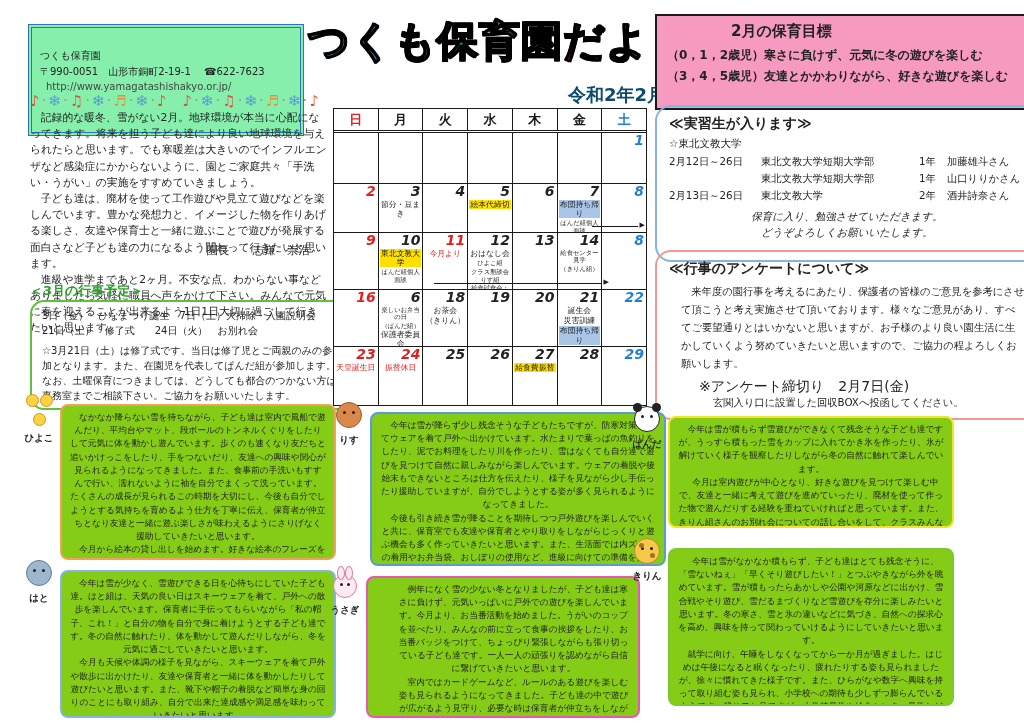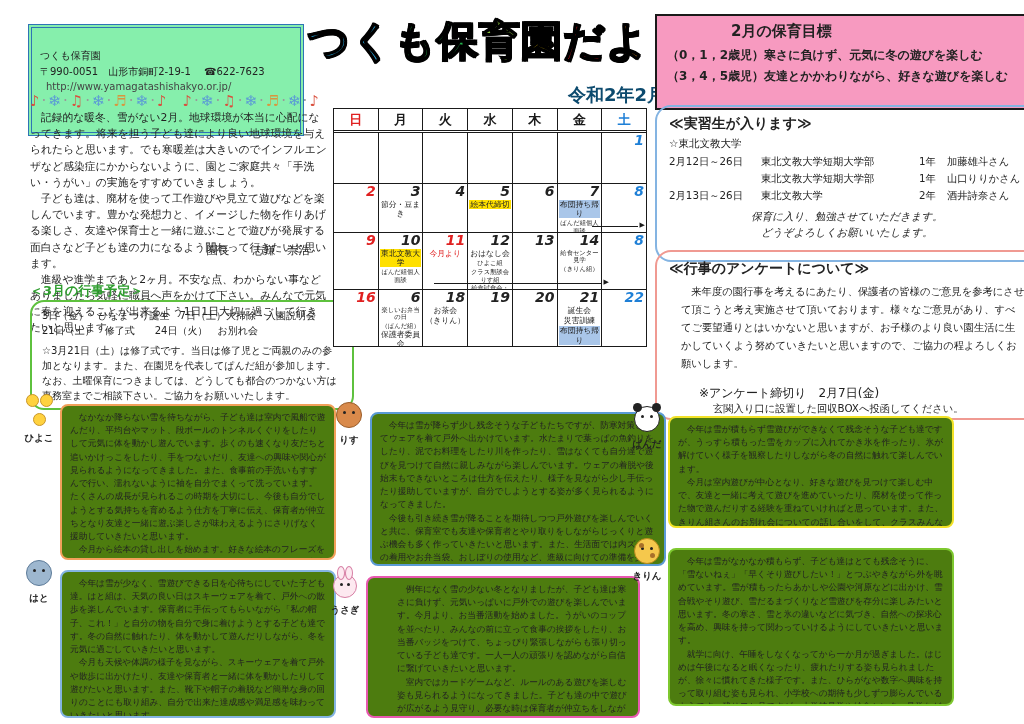--- a/index.html
+++ b/index.html
@@ -70,29 +70,29 @@
   .int-row{display:flex;font-size:10.3px;line-height:1.65;white-space:nowrap;}
   .int-period{width:92px;}
   .int-school{width:158px;}
   .int-grade{width:28px;}
   .int-name{flex:1;}
   .int-close{text-align:center;font-size:10.5px;line-height:1.5;margin-top:5px;font-style:italic;}
 
   .survey-box{position:absolute;left:655px;top:250px;width:356px;height:150px;border:2.5px solid #f09a92;
       border-radius:16px;padding:8px 12px;}
   .survey-body{font-size:10.3px;line-height:1.75;text-indent:1em;margin:2px 0 0 12px;}
-  .survey-deadline{font-size:12px;margin-top:13px;padding-left:30px;}
+  .survey-deadline{font-size:14px;margin-top:6px;padding-left:30px;}
   .survey-note{font-size:10.3px;padding-left:44px;}
 
   
   .cb{position:absolute;}
   .cb-side{position:absolute;left:0;top:2px;width:34px;text-align:center;}
   .cb-label{font-size:9.5px;font-weight:bold;margin-top:2px;}
   .cb-frame{position:absolute;left:38px;top:12px;right:0;bottom:0;border-radius:8px;
-      padding:5px 8px;overflow:hidden;background:#4d7c0f;}
+      padding:5px 8px;overflow:hidden;background:#84cc16;text-align:center;}
   .cb-frame p{margin:0;font-size:8.7px;line-height:1.52;text-indent:1em;}
   #cb-hiyoko{left:22px;top:390px;width:314px;height:170px;}
   #cb-risu  {left:332px;top:400px;width:334px;height:166px;}
   #cb-panda {left:630px;top:404px;width:324px;height:124px;}
   #cb-hato  {left:22px;top:558px;width:314px;height:160px;}
   #cb-usagi {left:328px;top:564px;width:312px;height:154px;}
   #cb-kirin {left:630px;top:536px;width:324px;height:170px;}
   #cb-hiyoko .cb-frame{top:14px;}
 
   
@@ -261,20 +261,46 @@
         <div class="cal-cell">
           <div class="cal-date ">21</div>
           <div class="ev ev-plain">誕生会</div>
           <div class="ev ev-plain">災害訓練</div>
           <div class="ev ev-blue">布団持ち帰り</div>
         </div>
         <div class="cal-cell">
           <div class="cal-date sat">22</div>
         </div>
       </div>
+      <div class="cal-row" style="height: 58px;">
+        <div class="cal-cell">
+          <div class="cal-date sun">23</div>
+          <div class="ev ev-red">天皇誕生日</div>
+        </div>
+        <div class="cal-cell">
+          <div class="cal-date sun">24</div>
+          <div class="ev ev-red">振替休日</div>
+        </div>
+        <div class="cal-cell">
+          <div class="cal-date ">25</div>
+        </div>
+        <div class="cal-cell">
+          <div class="cal-date ">26</div>
+        </div>
+        <div class="cal-cell">
+          <div class="cal-date ">27</div>
+          <div class="ev ev-yellow">給食費振替</div>
+        </div>
+        <div class="cal-cell">
+          <div class="cal-date ">28</div>
+        </div>
+        <div class="cal-cell">
+          <div class="cal-date sat">29</div>
+        </div>
+      </div>
     </div>
 
   <div class="intern-box">
     <div class="box-heading">≪実習生が入ります≫</div>
     <div class="intern-sub">☆東北文教大学</div>
     <div id="intern-rows">
         <div class="int-row">
           <span class="int-period">2月12日～26日</span>
           <span class="int-school">東北文教大学短期大学部</span>
           <span class="int-grade">1年</span>

